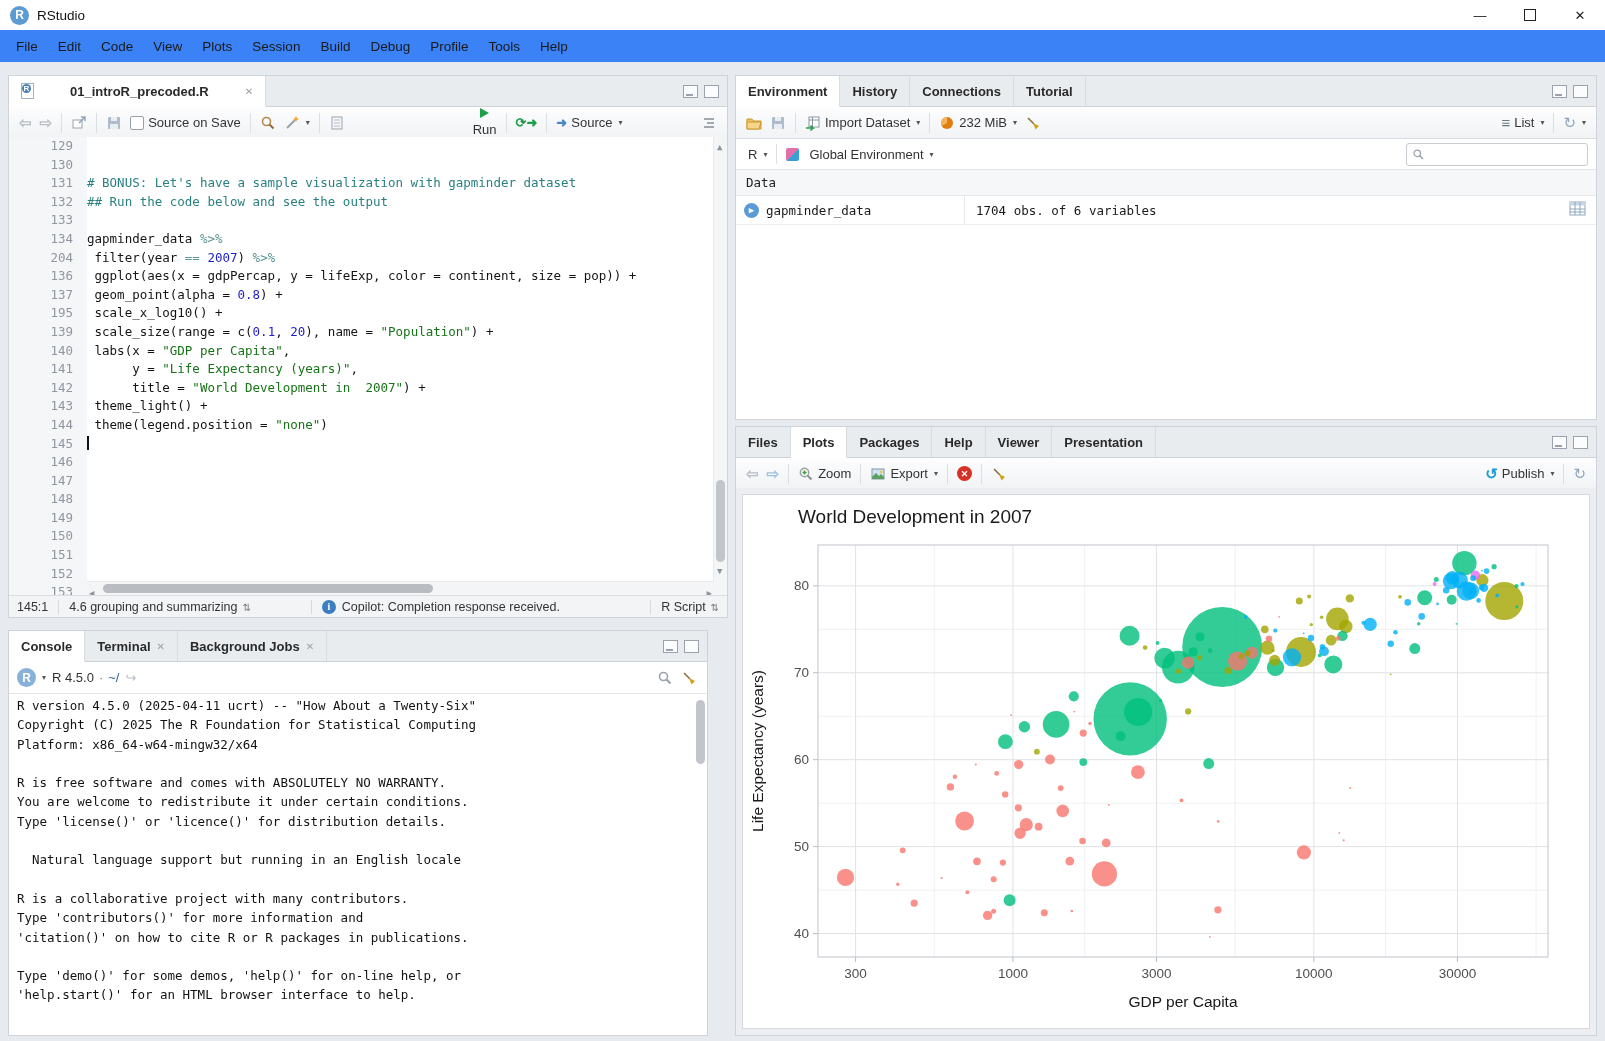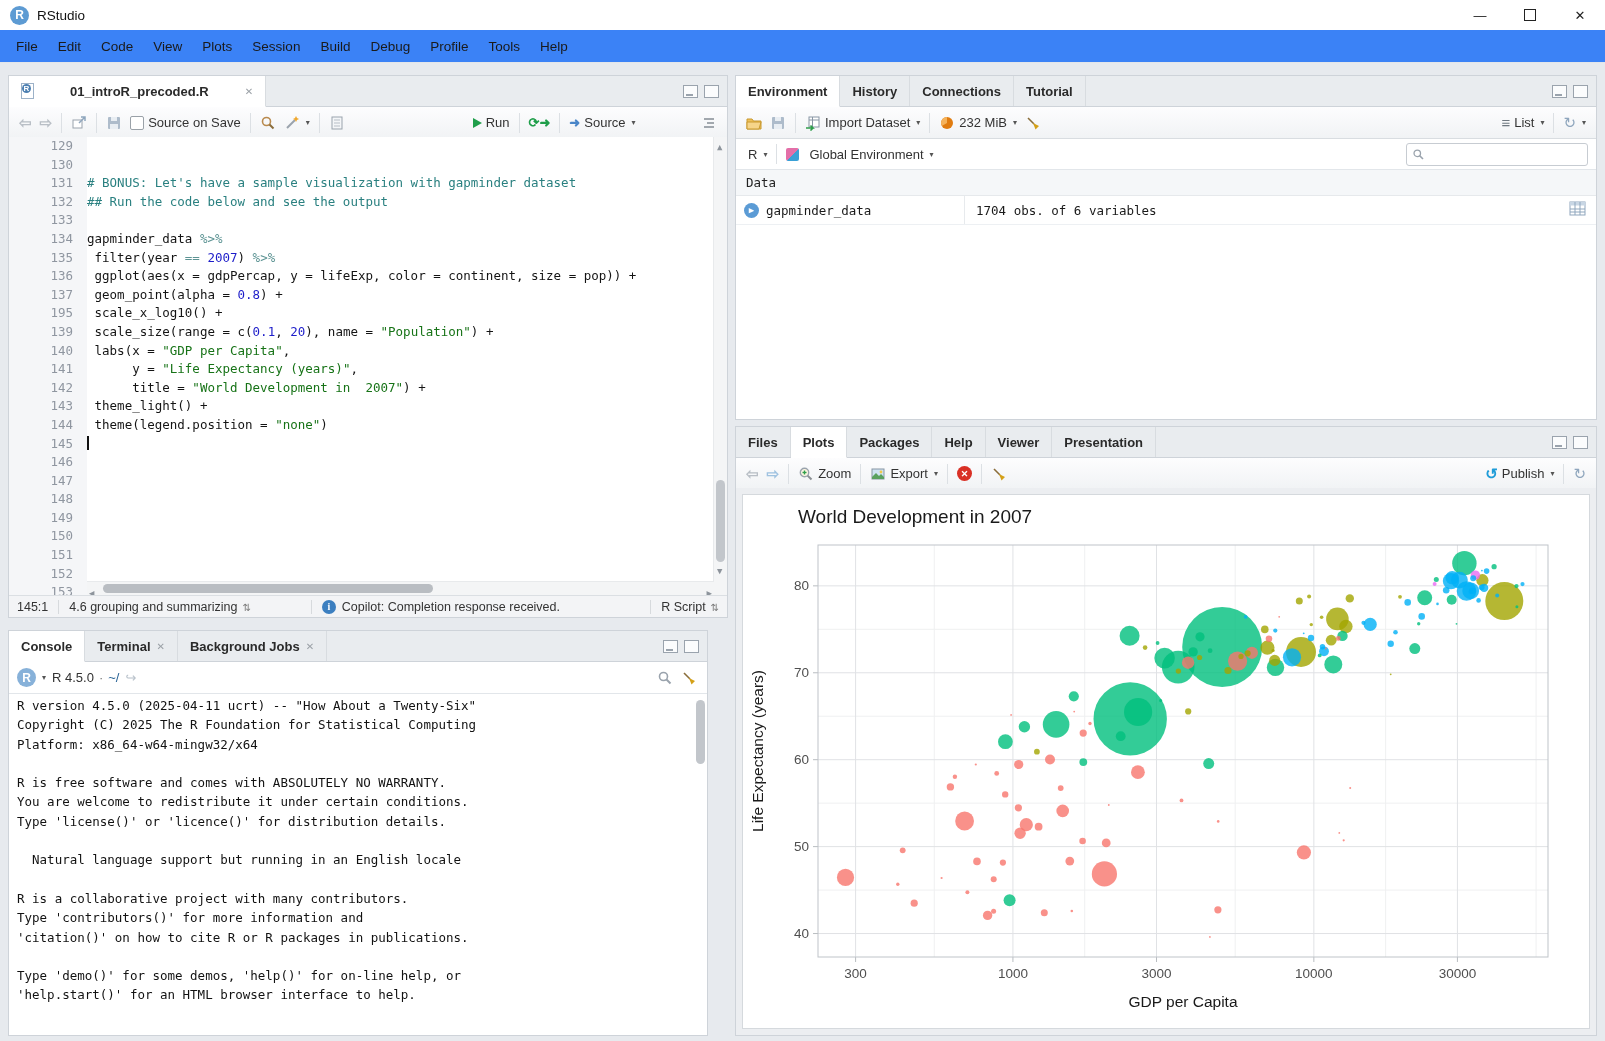--- a/index.html
+++ b/index.html
@@ -159,21 +159,21 @@
       </span>
     <span class="tsep"></span>
     <span class="tbtn">
       <svg class="icon16" viewBox="0 0 16 16">
           <rect x="3" y="2" width="10" height="12" fill="#f4f6f8" stroke="#9aa3ad"></rect>
           <line x1="5" y1="5" x2="11" y2="5" stroke="#b7bec6"></line>
           <line x1="5" y1="8" x2="11" y2="8" stroke="#b7bec6"></line>
           <line x1="5" y1="11" x2="11" y2="11" stroke="#b7bec6"></line>
         </svg>
       </span>
-    <span class="tbtn" style="margin-left:120px;">
+    <span class="tbtn" style="margin-left:120px;flex-direction:column;">
       <span class="runarrow"></span>
       <span>Run</span>
       </span>
     <span class="tsep"></span>
     <span class="tbtn" style="color:#1f9e4a;font-weight:bold;">⟳➜</span>
     <span class="tsep"></span>
     <span class="tbtn">
       <span class="srcarrow">➜</span>
       <span>Source</span>
       <span class="caret">▾</span>
@@ -187,21 +187,21 @@
       </span>
   </div>
   <div class="editor">
     <div class="gutter" id="gutter">
         <div class="gnum">129</div>
         <div class="gnum">130</div>
         <div class="gnum">131</div>
         <div class="gnum">132</div>
         <div class="gnum">133</div>
         <div class="gnum">134</div>
-        <div class="gnum">135</div>
+        <div class="gnum">204</div>
         <div class="gnum">136</div>
         <div class="gnum">137</div>
         <div class="gnum">195</div>
         <div class="gnum">139</div>
         <div class="gnum">140</div>
         <div class="gnum">141</div>
         <div class="gnum">142</div>
         <div class="gnum">143</div>
         <div class="gnum">144</div>
         <div class="gnum">145</div>

